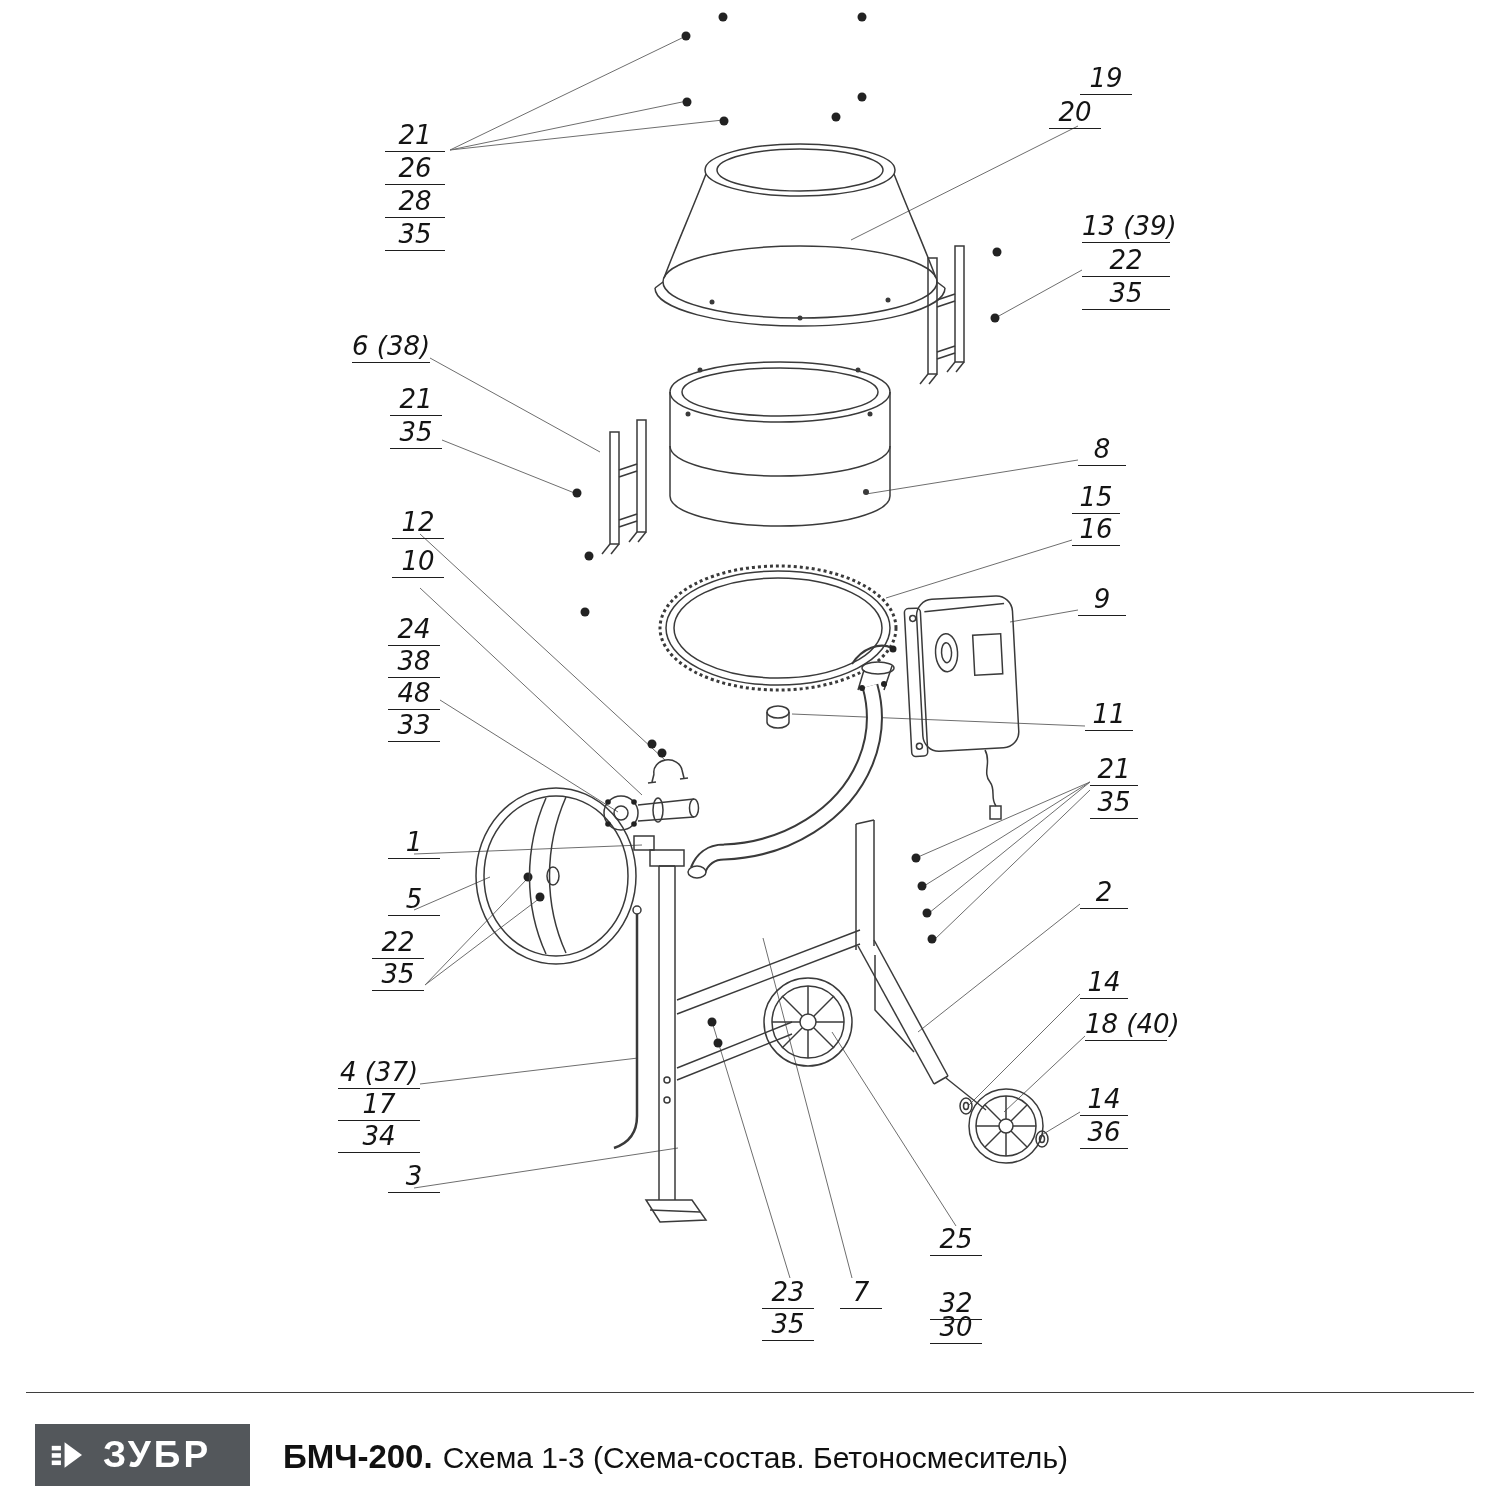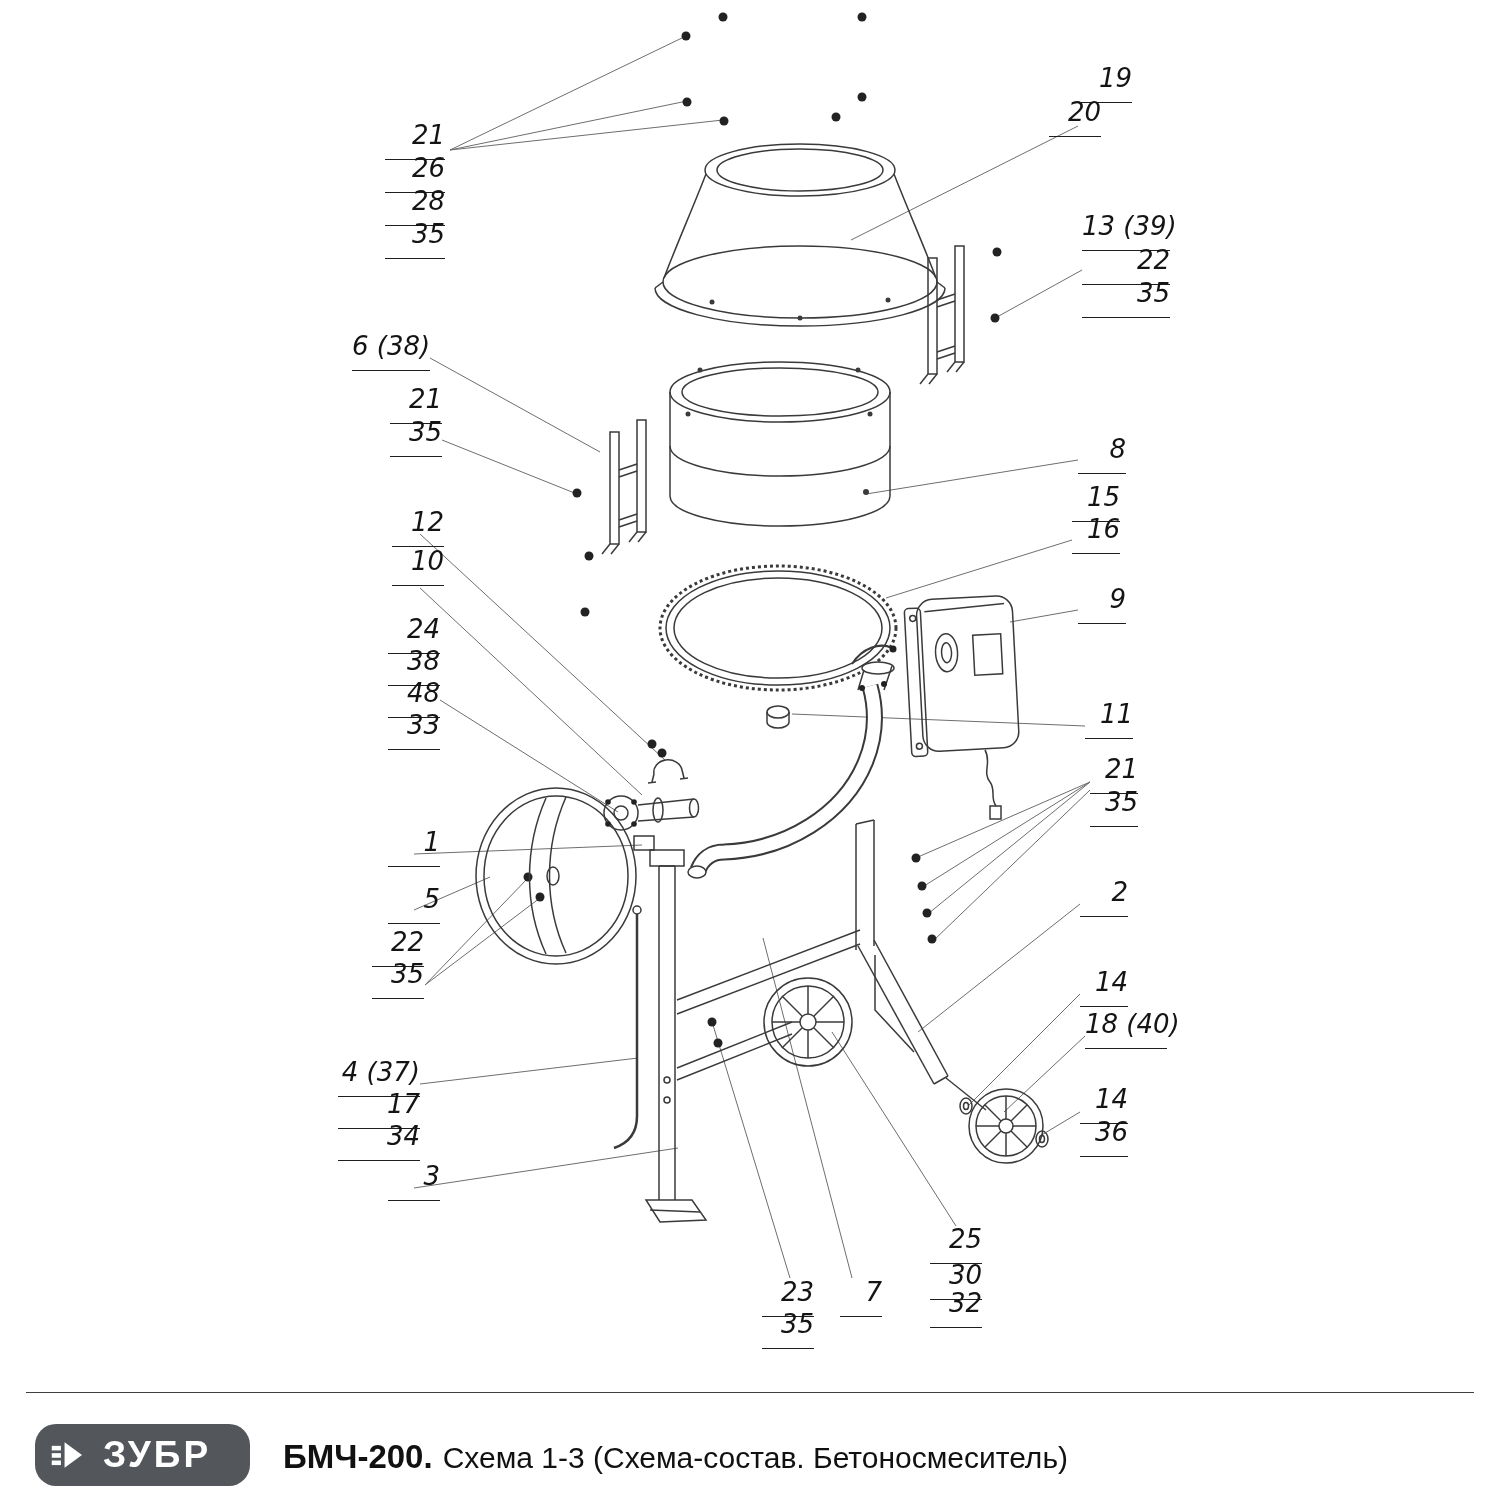--- a/index.html
+++ b/index.html
@@ -11,35 +11,35 @@
   }
   .page { position:absolute; inset:0; }
   svg.drawing { position:absolute; left:0; top:0; }
 
   .callout {
     position:absolute;
     font-family:"DejaVu Sans", sans-serif;
     font-style:italic;
     font-size:26px;
     color:#141414;
-    text-align:right;
+    text-align:center;
     border-bottom:1.6px solid #1e1e1e;
-    padding-bottom:10px;
+    padding-bottom:2px;
     line-height:1.05;
     white-space:nowrap;
   }
 
   .footer-rule {
     position:absolute; left:26px; right:26px; top:1392px;
     border-top:1.5px solid #3f3f3f;
   }
   .logo {
     position:absolute; left:35px; top:1424px; width:215px; height:62px;
     background:#53575b; color:#fff;
-    display:flex; align-items:center; gap:10px; padding:0 14px;border-radius:21px;
+    display:flex; align-items:center; gap:10px; padding:0 14px;
   }
   .logo-text {
     font-weight:bold; font-size:37px; letter-spacing:3px;
   }
   .caption {
     position:absolute; left:283px; top:1438px;
     font-size:30px; color:#111; white-space:nowrap;
   }
   .caption .model { font-weight:bold; font-size:33px; }
   .caption .subtitle { margin-left:10px;margin-top:44px; }
@@ -338,21 +338,21 @@
     <div class="callout" style="left:1080px;top:1086px;width:48px">14</div>
     <div class="callout" style="left:1080px;top:1119px;width:48px">36</div>
     <div class="callout" style="left:338px;top:1059px;width:82px">4 (37)</div>
     <div class="callout" style="left:338px;top:1091px;width:82px">17</div>
     <div class="callout" style="left:338px;top:1123px;width:82px">34</div>
     <div class="callout" style="left:388px;top:1163px;width:52px">3</div>
     <div class="callout" style="left:762px;top:1279px;width:52px">23</div>
     <div class="callout" style="left:762px;top:1311px;width:52px">35</div>
     <div class="callout" style="left:840px;top:1279px;width:42px">7</div>
     <div class="callout" style="left:930px;top:1226px;width:52px">25</div>
-    <div class="callout" style="left:930px;top:1262px;width:52px">30</div>
+    <div class="callout" style="left:930px;top:1314px;width:52px">30</div>
     <div class="callout" style="left:930px;top:1290px;width:52px">32</div>
   </div>
 
   <div class="footer-rule"></div>
 
   <div class="logo">
     <svg width="44" height="44" viewBox="0 0 48 48">
       <rect x="3" y="14" width="10" height="5" fill="#fff"></rect>
       <rect x="3" y="22" width="10" height="5" fill="#fff"></rect>
       <rect x="3" y="30" width="10" height="5" fill="#fff"></rect>

